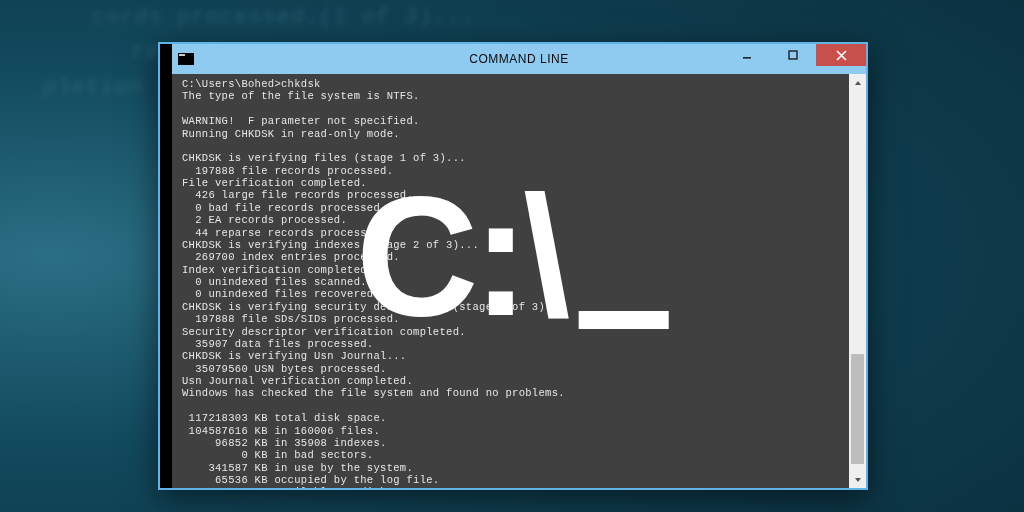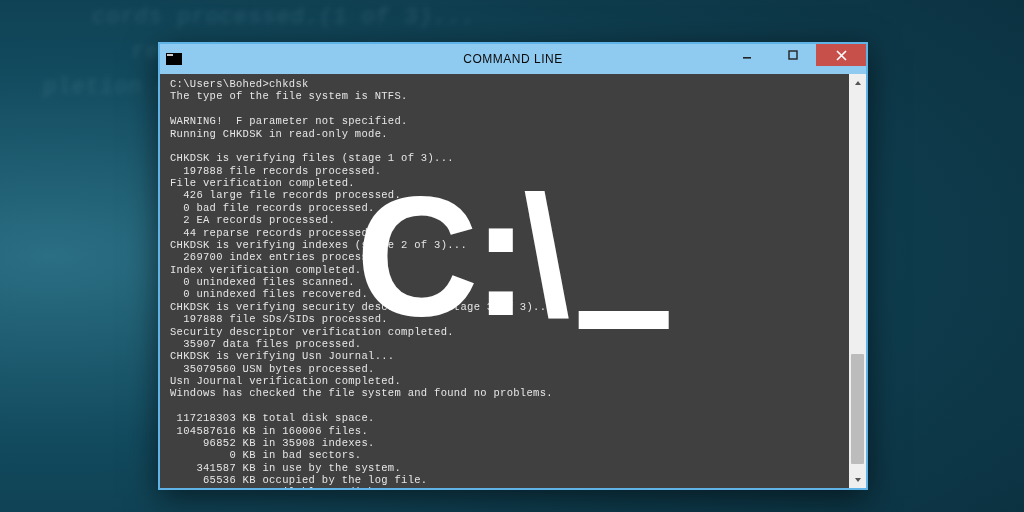--- a/index.html
+++ b/index.html
@@ -30,20 +30,21 @@
     }
 
     
     .window {
       position: absolute;
       left: 158px; top: 42px;
       width: 710px; height: 448px;
       background: #000;
       border: 2px solid #5fb3e6;
       box-shadow: 0 8px 30px rgba(0,0,0,0.55);
+      padding-left: 12px;
     }
 
     .titlebar {
       height: 30px;
       background: #8fcaf0;
       display: flex;
       align-items: center;
       position: relative;
       user-select: none;
     }

